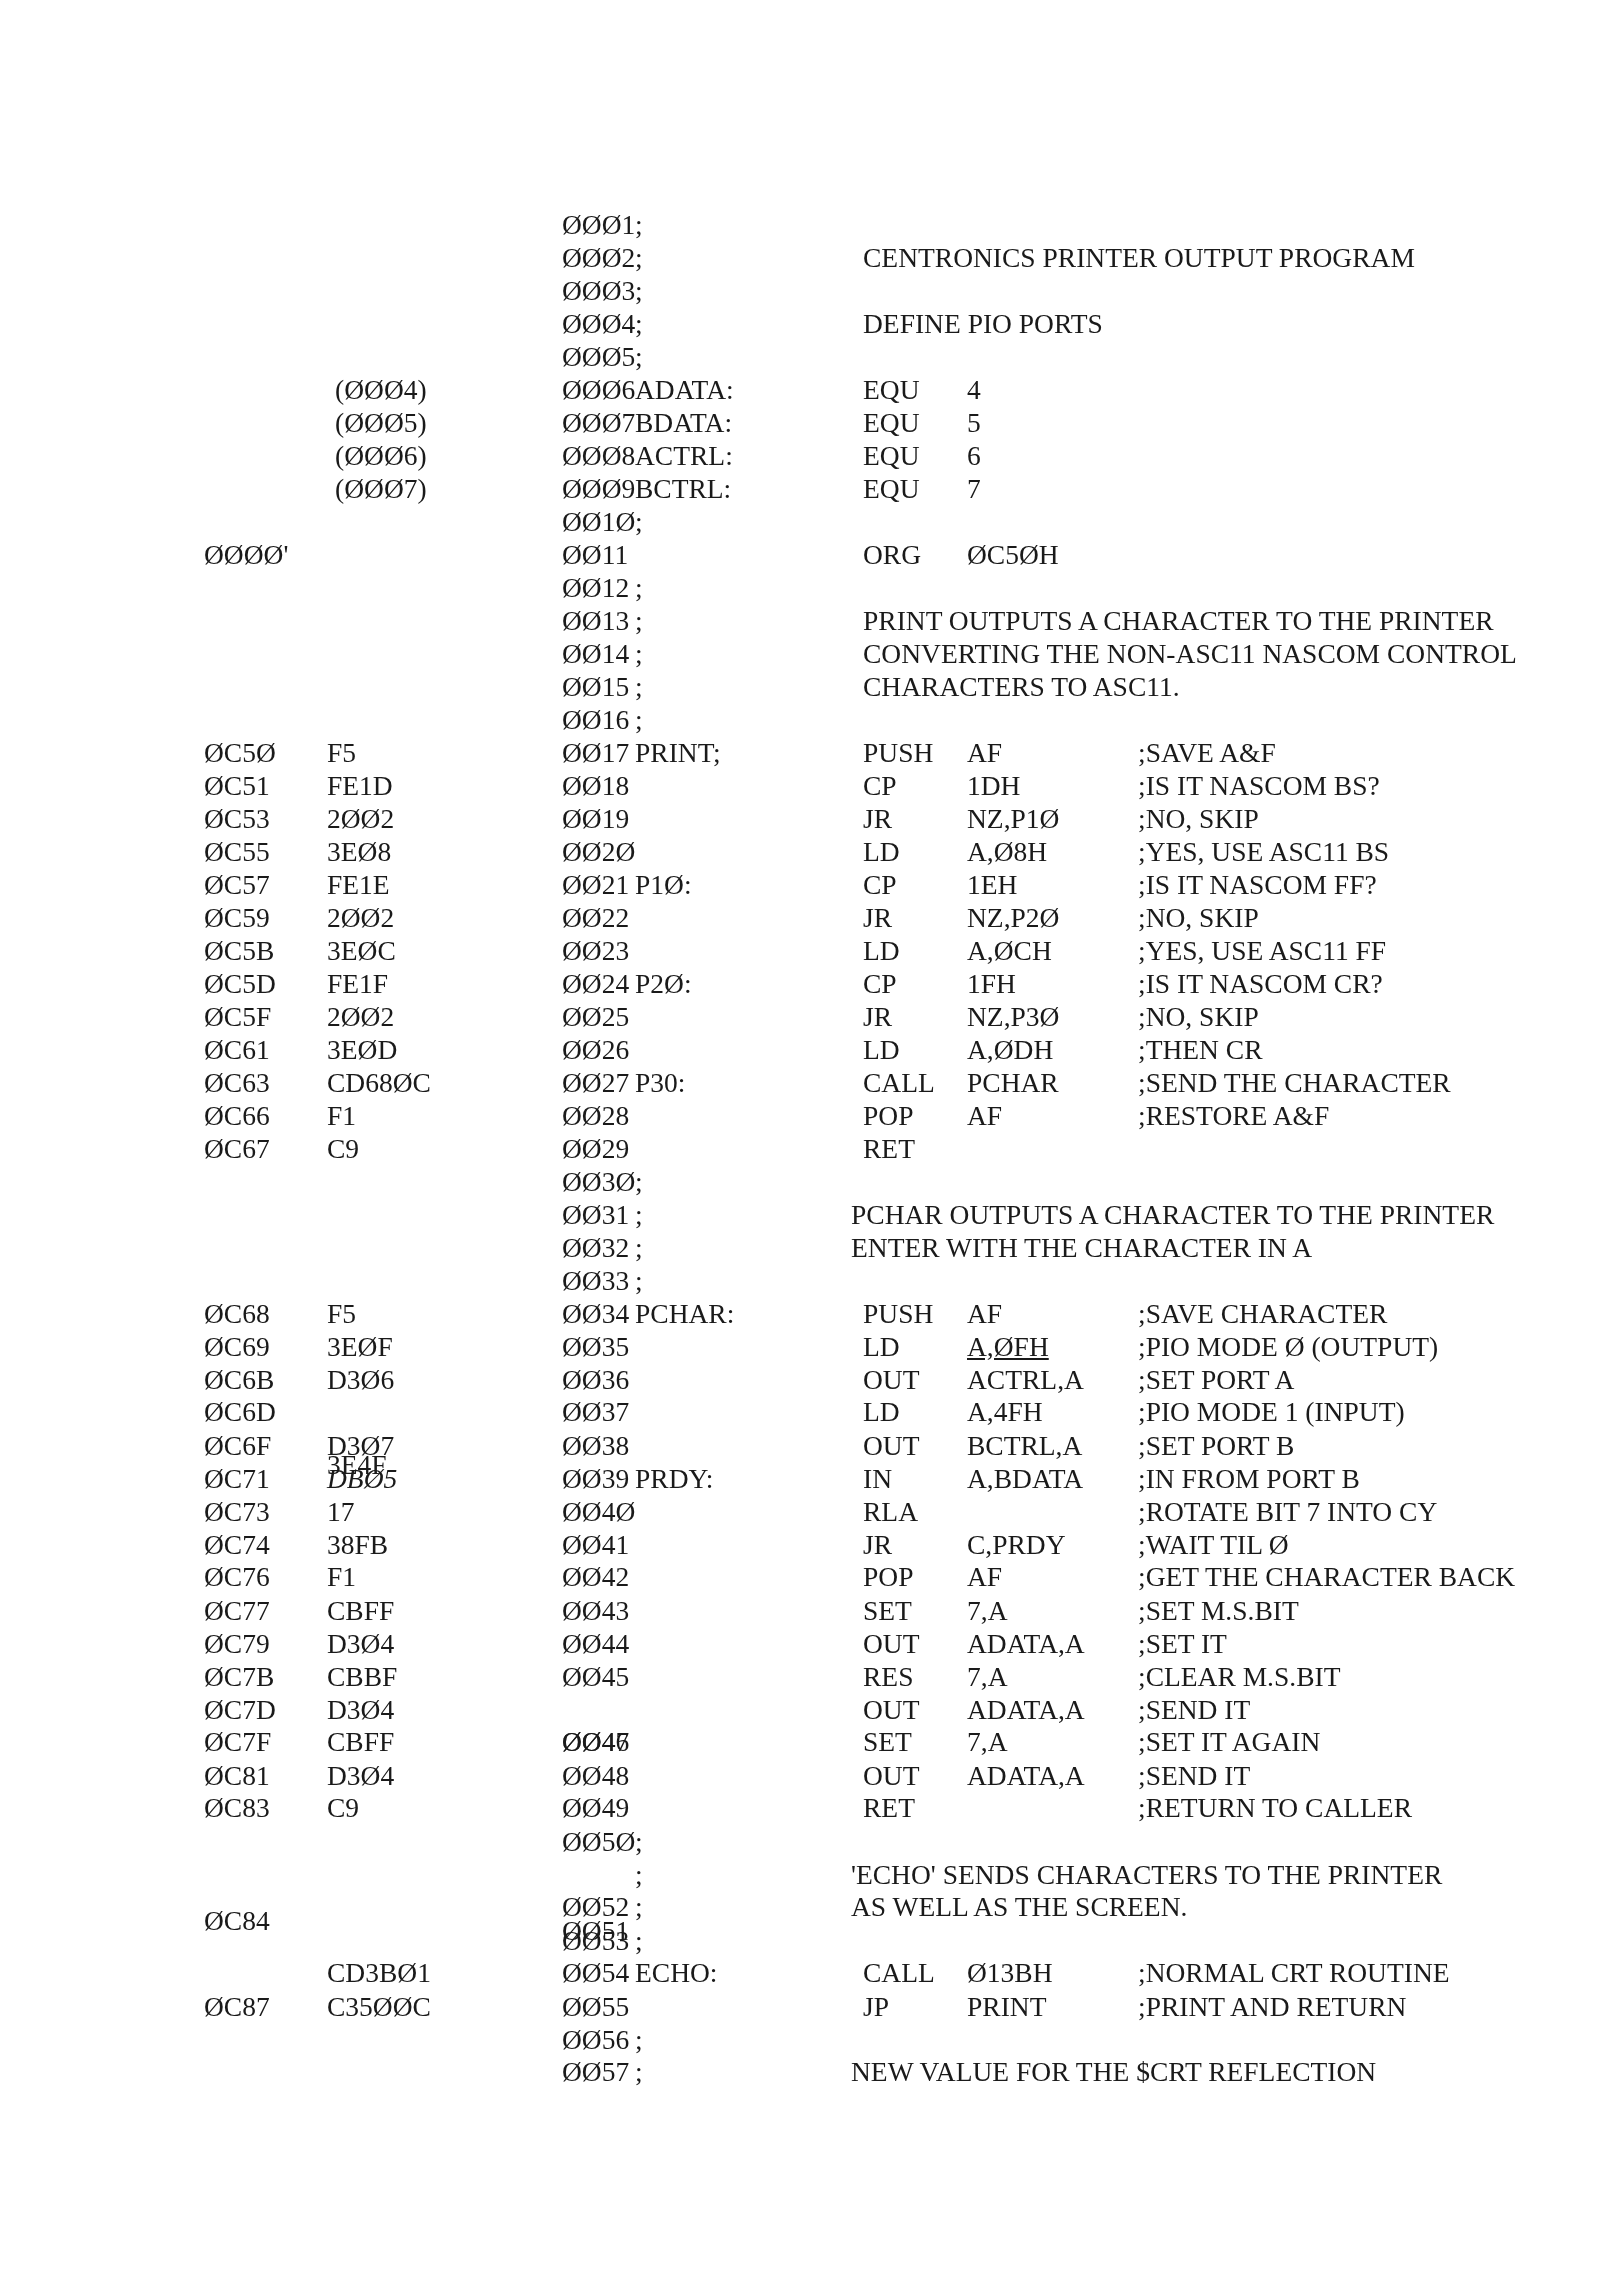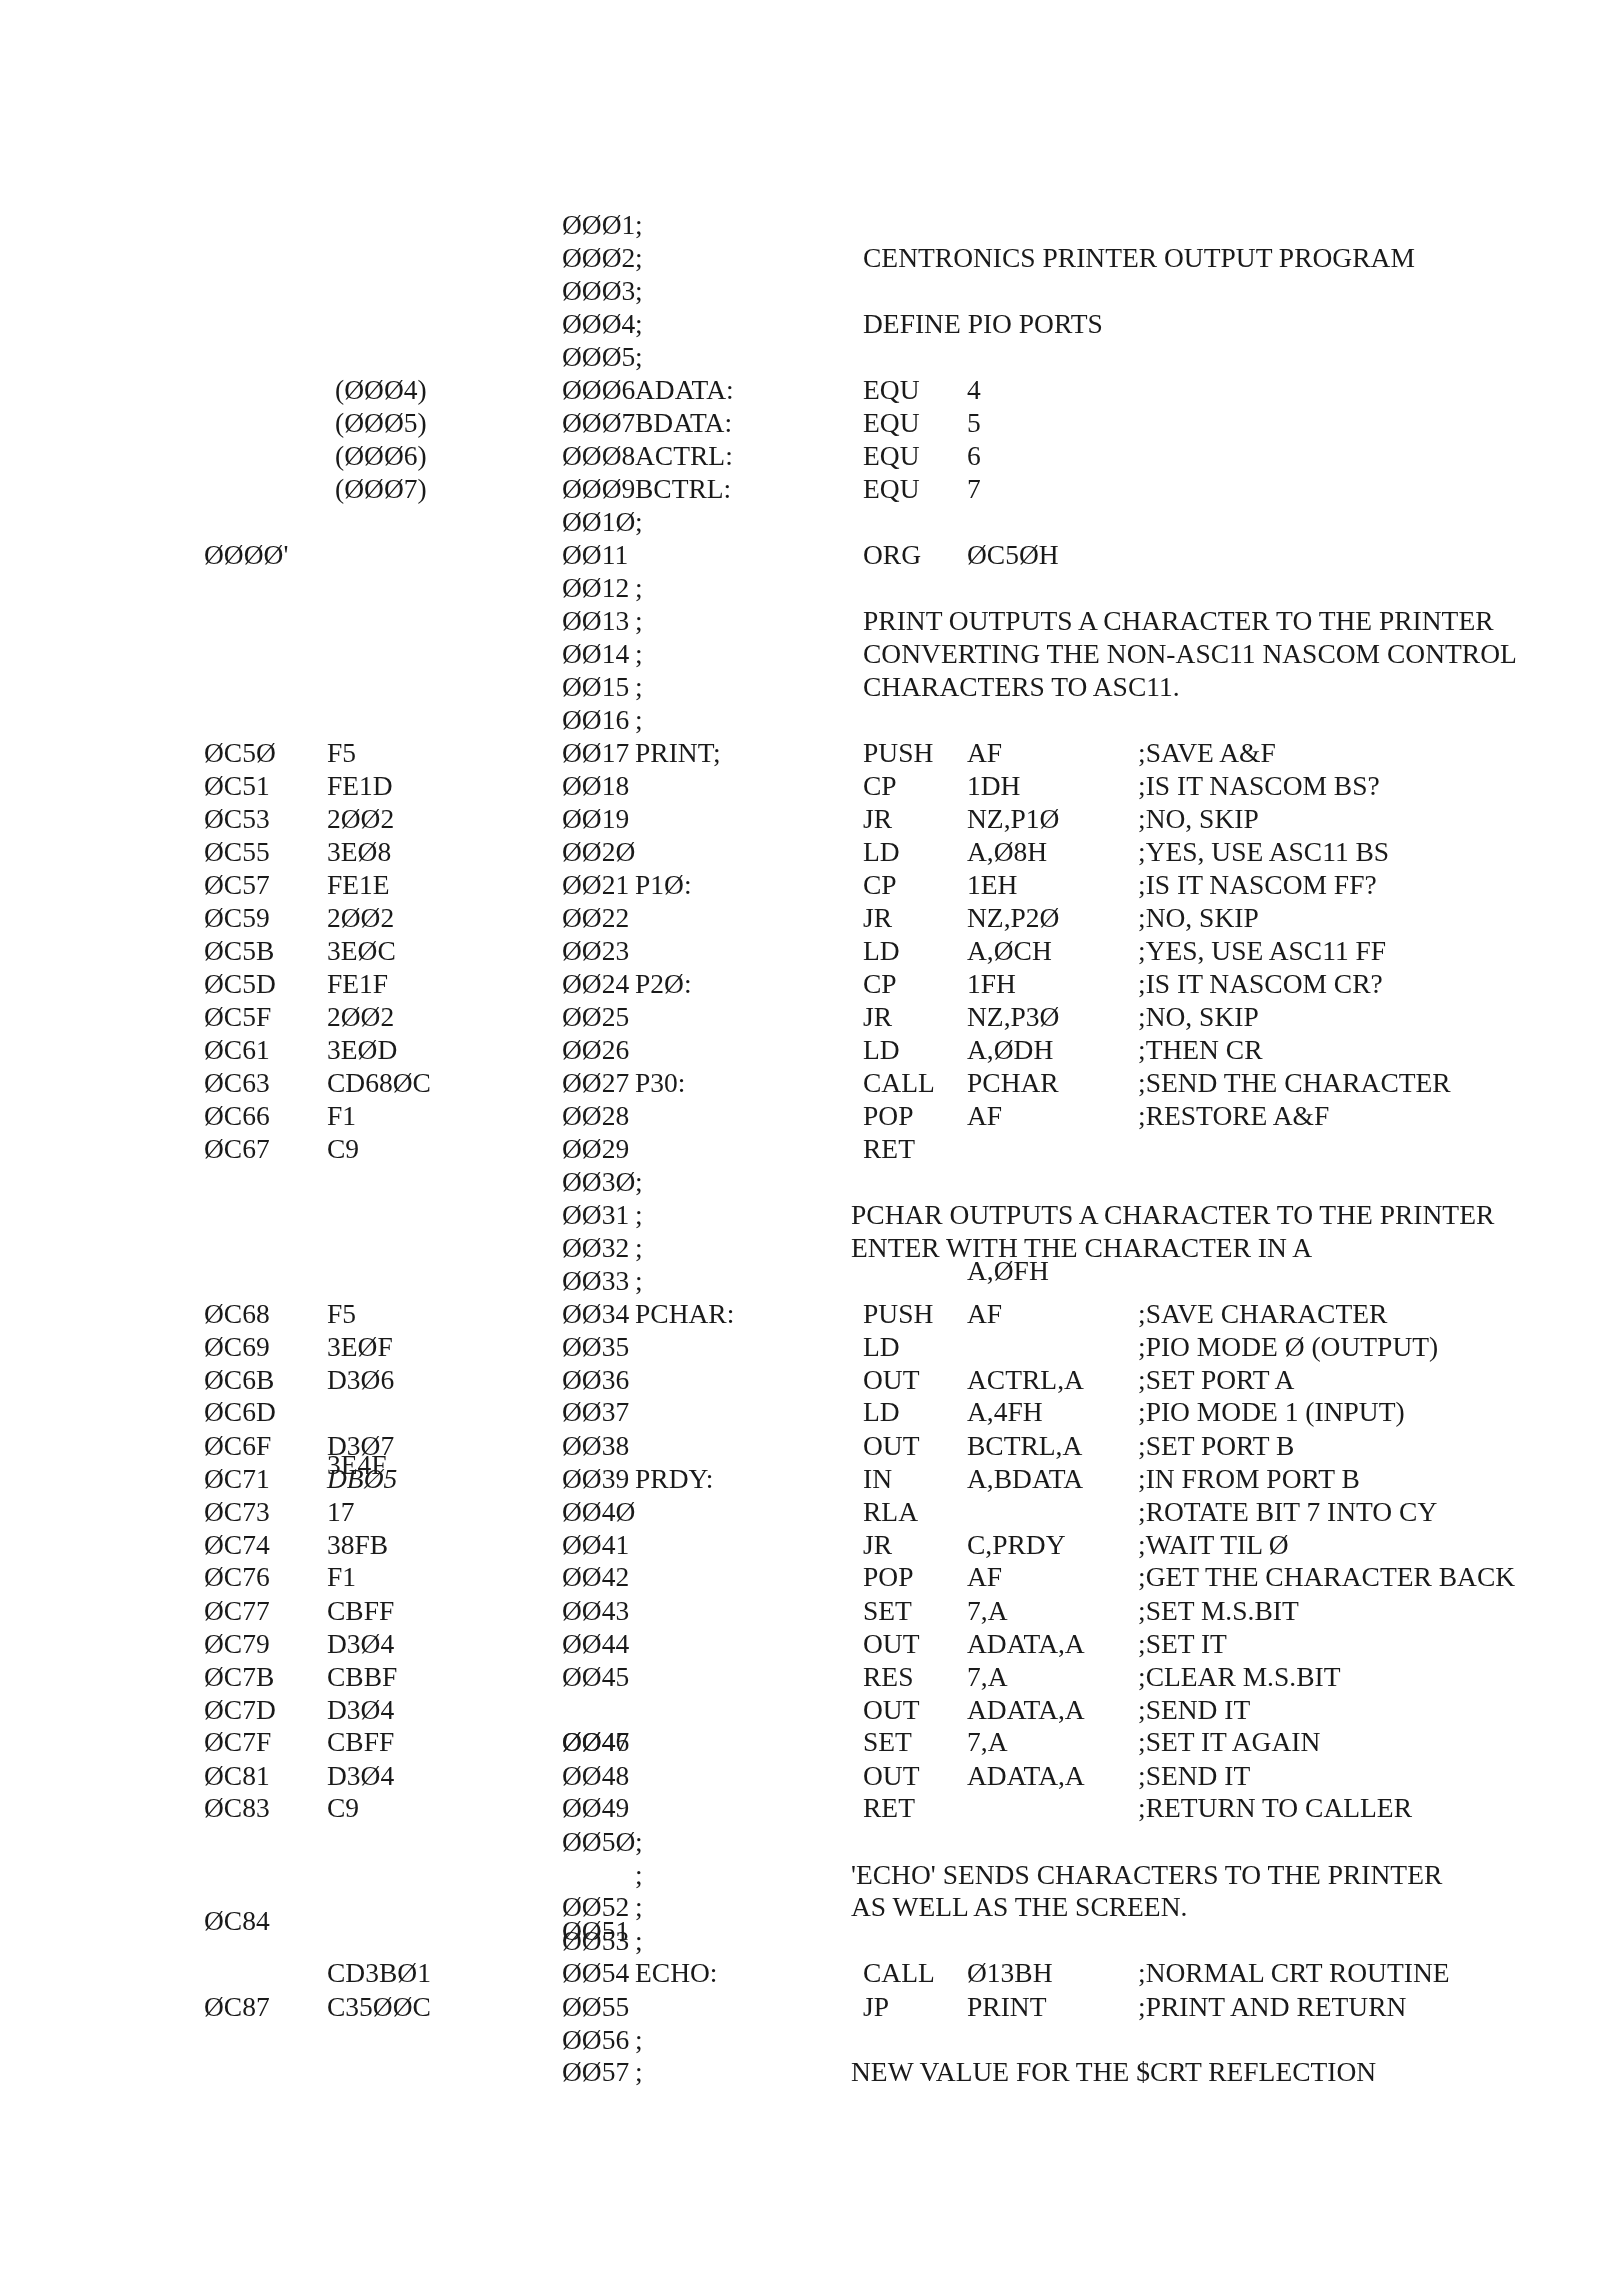--- a/index.html
+++ b/index.html
@@ -166,21 +166,21 @@
     <div class="ln c-code" style="top: 1297px;">F5</div>
     <div class="ln c-num" style="top: 1297px;">ØØ34</div>
     <div class="ln c-lab" style="top: 1297px;">PCHAR:</div>
     <div class="ln c-mn" style="top: 1297px;">PUSH</div>
     <div class="ln c-op" style="top: 1297px;">AF</div>
     <div class="ln c-cm" style="top: 1297px;">;SAVE CHARACTER</div>
     <div class="ln c-addr" style="top: 1330px;">ØC69</div>
     <div class="ln c-code" style="top: 1330px;">3EØF</div>
     <div class="ln c-num" style="top: 1330px;">ØØ35</div>
     <div class="ln c-mn" style="top: 1330px;">LD</div>
-    <div class="ln c-op" style="top: 1254px;">A,ØFH</div>
+    <div class="ln c-op" style="top: 1330px; text-decoration: underline;">A,ØFH</div>
     <div class="ln c-cm" style="top: 1330px;">;PIO MODE Ø (OUTPUT)</div>
     <div class="ln c-addr" style="top: 1363px;">ØC6B</div>
     <div class="ln c-code" style="top: 1363px;">D3Ø6</div>
     <div class="ln c-num" style="top: 1363px;">ØØ36</div>
     <div class="ln c-mn" style="top: 1363px;">OUT</div>
     <div class="ln c-op" style="top: 1363px;">ACTRL,A</div>
     <div class="ln c-cm" style="top: 1363px;">;SET PORT A</div>
     <div class="ln c-addr" style="top: 1395px;">ØC6D</div>
     <div class="ln c-code" style="top: 1436px; margin-top: 12px;">3E4F</div>
     <div class="ln c-num" style="top: 1395px;">ØØ37</div>

